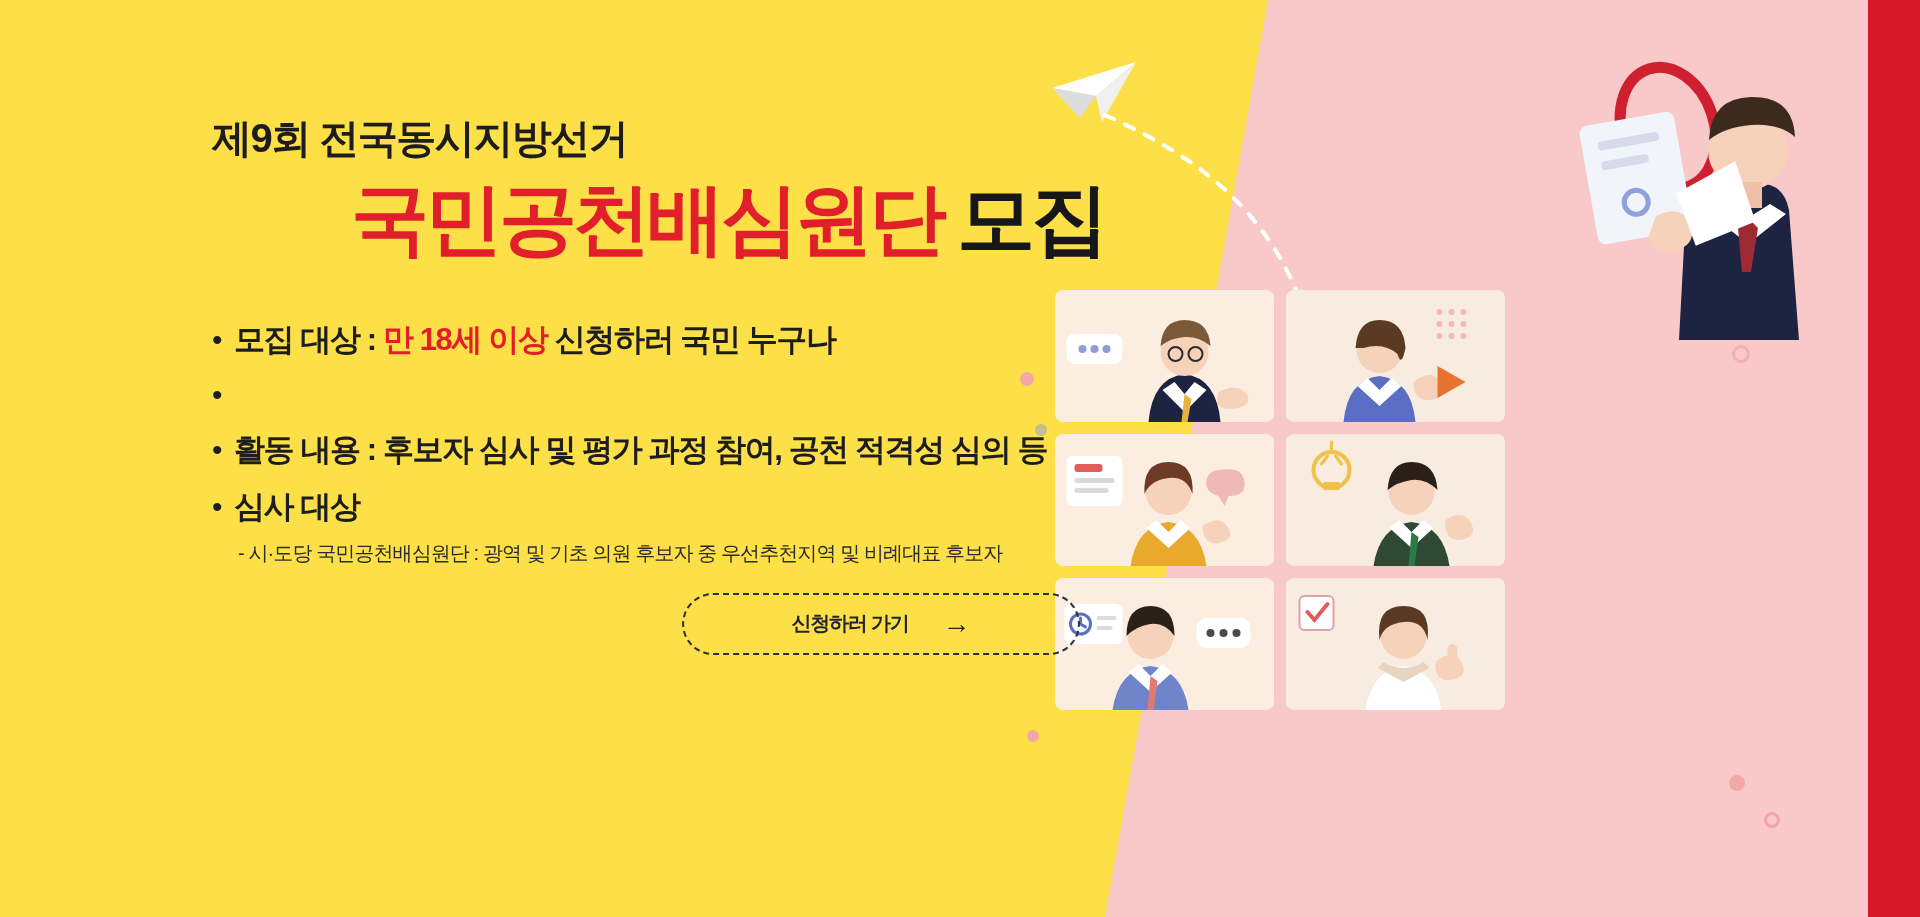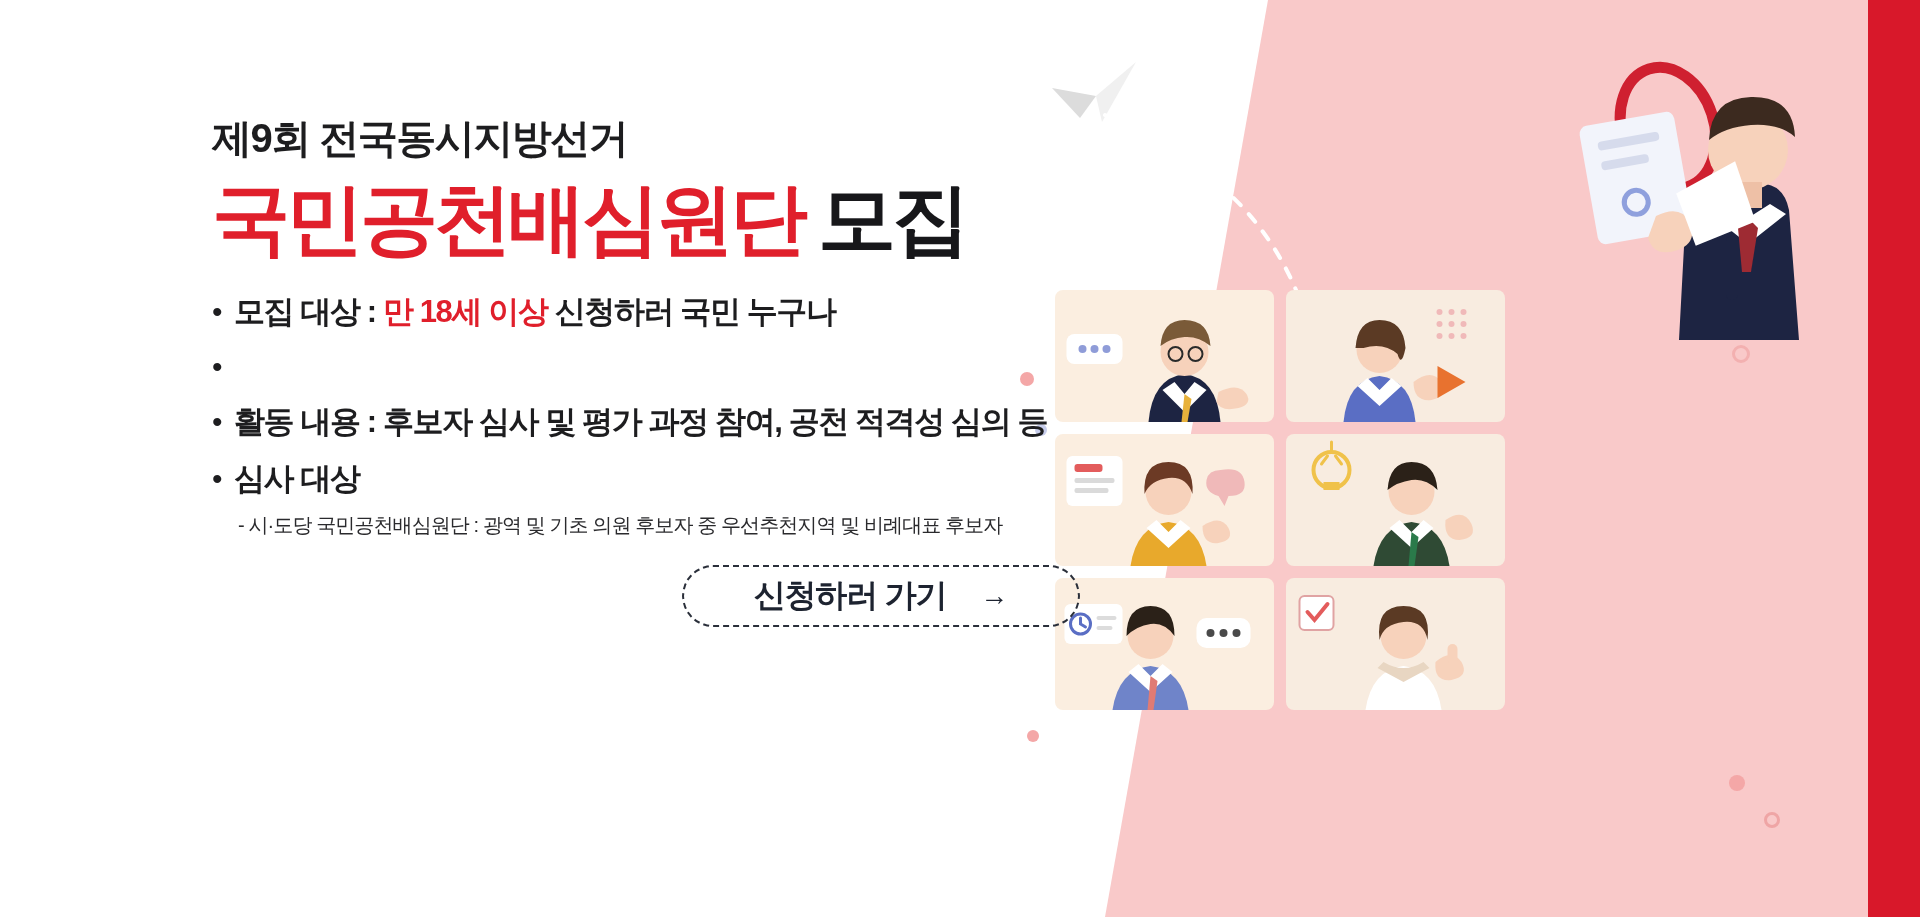--- a/index.html
+++ b/index.html
@@ -4,21 +4,21 @@
 <style>
   * { margin:0; padding:0; box-sizing:border-box; }
   html,body { width:1920px; height:917px; overflow:hidden; }
   body {
     font-family:"Liberation Sans", sans-serif;
     background:#e7e7e7;
   }
   .banner {
     position:relative;
     width:1920px; height:917px;
-    background:#ffffff;
+    background:#fde047;
     overflow:hidden;
   }
 
   
   .pink-panel {
     position:absolute;
     top:0; left:1105px;
     width:815px; height:917px;
     background:#f9c9c9;
     clip-path: polygon(20% 0%, 100% 0%, 100% 100%, 0% 100%);
@@ -43,22 +43,23 @@
     color:#1d1d1f;
     letter-spacing:-1.5px;
     line-height:1;
     margin-bottom:22px;
   }
   .headline {
     font-size:78px;
     font-weight:bold;
     letter-spacing:-4px;
     line-height:1;
-    margin-bottom:36px;
+    margin-bottom:64px;
     white-space:nowrap;
+    text-align:right;
   }
   .headline .hl-red { color:#e01f2b; }
   .headline .hl-dark { color:#17171a; margin-left:14px; }
 
   
   .bullets { margin-top:10px; }
   .bullet-row {
     display:flex;
     align-items:baseline;
     margin-bottom:22px;
@@ -104,21 +105,21 @@
     align-items:center;
     justify-content:center;
     gap:34px;
     width:398px; height:62px;
     border:2px dashed #2a2f3a;
     border-radius:34px;
     background:transparent;
     cursor:pointer;
   }
   .cta-label {
-    font-size:32px;
+    font-size:20px;
     font-weight:bold;
     color:#1d2330;
     letter-spacing:-1.2px;
   }
   .cta-arrow {
     font-size:28px;
     color:#1d2330;
     line-height:1;
   }
 

